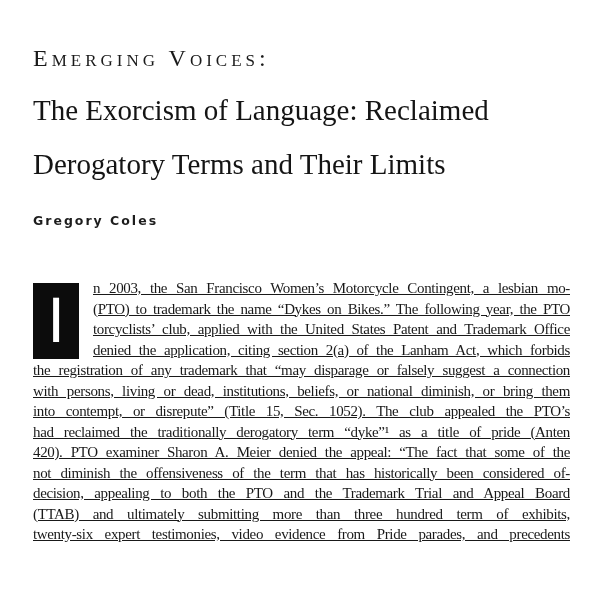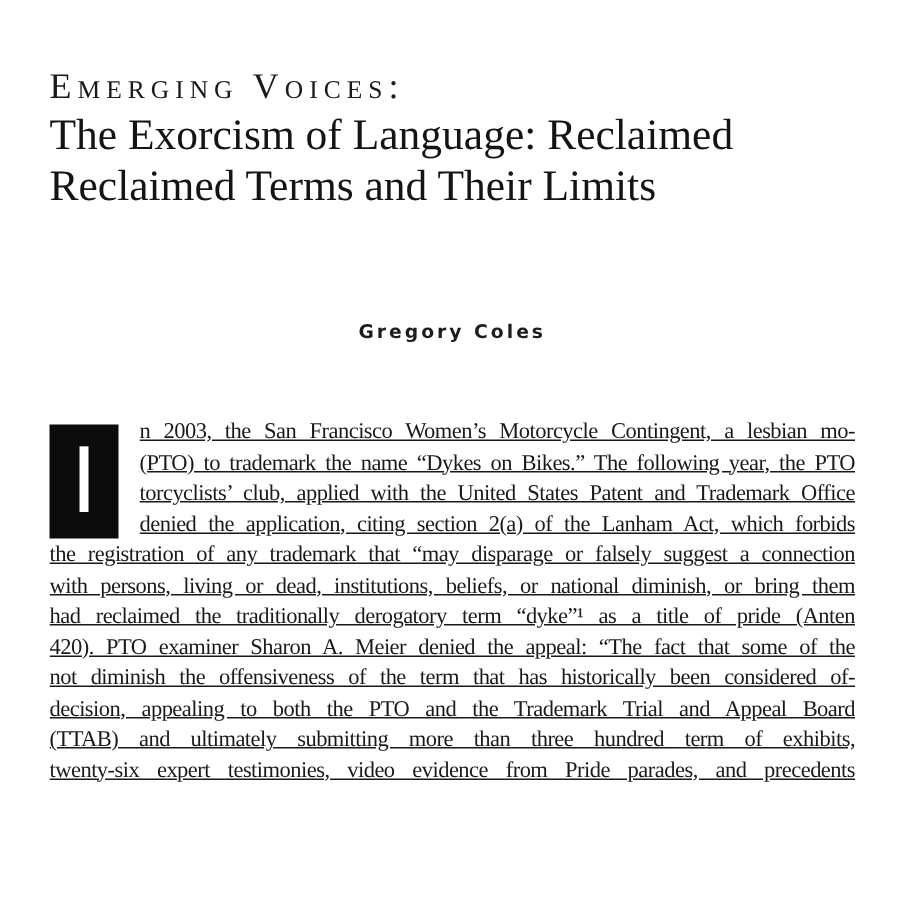--- a/index.html
+++ b/index.html
@@ -29,27 +29,27 @@
   }
   .title-block {
     position: absolute;
     left: 33px;
     top: 73px;
     width: 545px;
     font-size: 29px;
     line-height: 34px;
     color: #141414;
   }
-  .title-line { white-space: nowrap; }
+  .title-line { white-space: nowrap; margin-top: 20px; }
   .byline {
     position: absolute;
     left: 33px;
     top: 214px;
     width: 537px;
-    text-align: center;
+    text-align: left;
     font-family: "DejaVu Sans", sans-serif;
     font-weight: bold;
     font-size: 12.5px;
     line-height: 14px;
     letter-spacing: 2px;
     color: #1d1d1d;
   }
   .body-text {
     position: absolute;
     left: 33px;
@@ -90,35 +90,36 @@
 </style>
 </head>
 <body>
 
 <div class="page">
 
   <div class="kicker">Emerging Voices:</div>
 
   <div class="title-block">
     <div class="title-line">The Exorcism of Language: Reclaimed</div>
-    <div class="title-line">Reclaimed Terms and Their Limits</div>
+    <div class="title-line">Derogatory Terms and Their Limits</div>
   </div>
 
   <div class="byline">Gregory Coles</div>
 
   <div class="body-text">
     <div class="dropcap-block">
       <span class="dropcap-letter">I</span>
     </div>
     <div class="bline">n 2003, the San Francisco Women’s Motorcycle Contingent, a lesbian mo-</div>
     <div class="bline">(PTO) to trademark the name “Dykes on Bikes.” The following year, the PTO</div>
     <div class="bline">torcyclists’ club, applied with the United States Patent and Trademark Office</div>
     <div class="bline">denied the application, citing section 2(a) of the Lanham Act, which forbids</div>
     <div class="bline">the registration of any trademark that “may disparage or falsely suggest a connection</div>
     <div class="bline">with persons, living or dead, institutions, beliefs, or national diminish, or bring them</div>
+    <div class="bline">into contempt, or disrepute” (Title 15, Sec. 1052). The club appealed the PTO’s</div>
     <div class="bline">had reclaimed the traditionally derogatory term “dyke”¹ as a title of pride (Anten</div>
     <div class="bline">420). PTO examiner Sharon A. Meier denied the appeal: “The fact that some of the</div>
     <div class="bline">not diminish the offensiveness of the term that has historically been considered of-</div>
     <div class="bline">decision, appealing to both the PTO and the Trademark Trial and Appeal Board</div>
     <div class="bline">(TTAB) and ultimately submitting more than three hundred term of exhibits,</div>
     <div class="bline">twenty-six expert testimonies, video evidence from Pride parades, and precedents</div>
   </div>
 
 </div>
 

